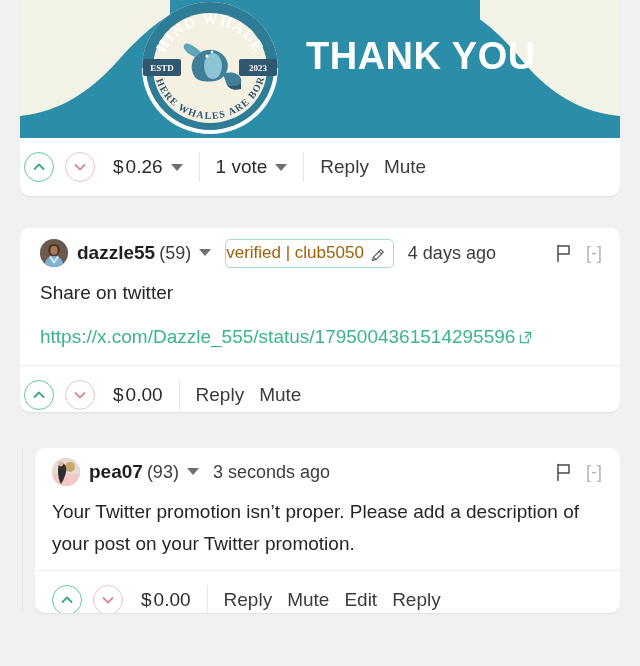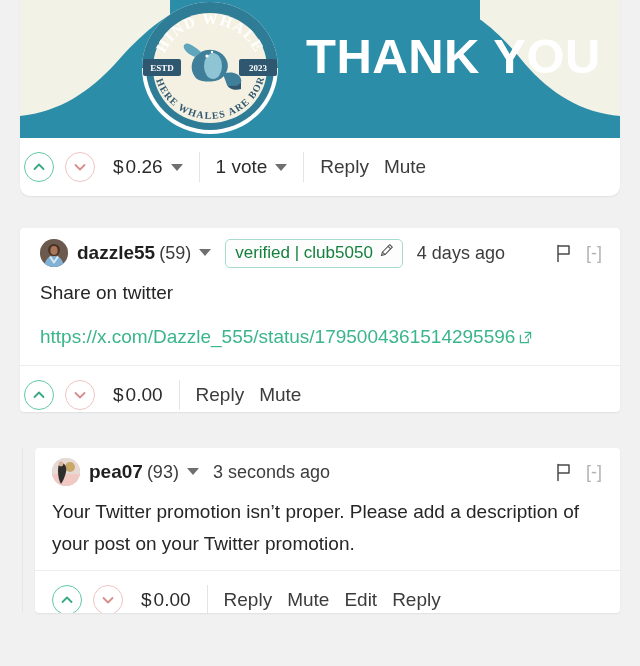--- a/index.html
+++ b/index.html
@@ -16,21 +16,21 @@
     position: relative;
     width: 640px;
     height: 666px;
     background: #f1f1f1;
   }
 
   
   .card {
     position: absolute;
     background: #ffffff;
-    border-radius: 4px;
+    border-radius: 10px;
     box-shadow: 0 1px 2px rgba(0,0,0,0.07);
     overflow: hidden;
   }
 
   
   #card-post {
     left: 20px;
     top: -4px;
     width: 600px;
     height: 200px;
@@ -47,21 +47,21 @@
   .banner svg.wave {
     position: absolute;
     left: 0; top: 0;
     width: 600px; height: 142px;
     display: block;
   }
   .banner-title {
     position: absolute;
     left: 286px;
     top: 35px;
-    font-size: 49px;
+    font-size: 38px;
     font-weight: 700;
     color: #ffffff;
     letter-spacing: 0.5px;
     line-height: 50px;
   }
 
   
   .logo-wrap {
     position: absolute;
     left: 119px;
@@ -179,25 +179,25 @@
     border-right: 6px solid transparent;
     border-top: 7px solid #6f6f6f;
     margin-left: 8px;
     vertical-align: 3px;
   }
 
   .badge {
     margin-left: 14px;
     border: 1px solid #a8dbd0;
     border-radius: 5px;
-    padding: 3px 8px 4px 9px;
+    padding: 3px 8px 4px 0;
     font-size: 17px;
-    color: #15803d;
+    color: #a16207;
     display: inline-flex;
-    align-items: flex-start;
+    align-items: flex-end;
     gap: 6px;
     white-space: nowrap;
     background: #fdfdfd;
   }
   .badge svg { display: block; }
 
   .c-time {
     margin-left: 14px;
     font-size: 18px;
     color: #3d3d3d;

